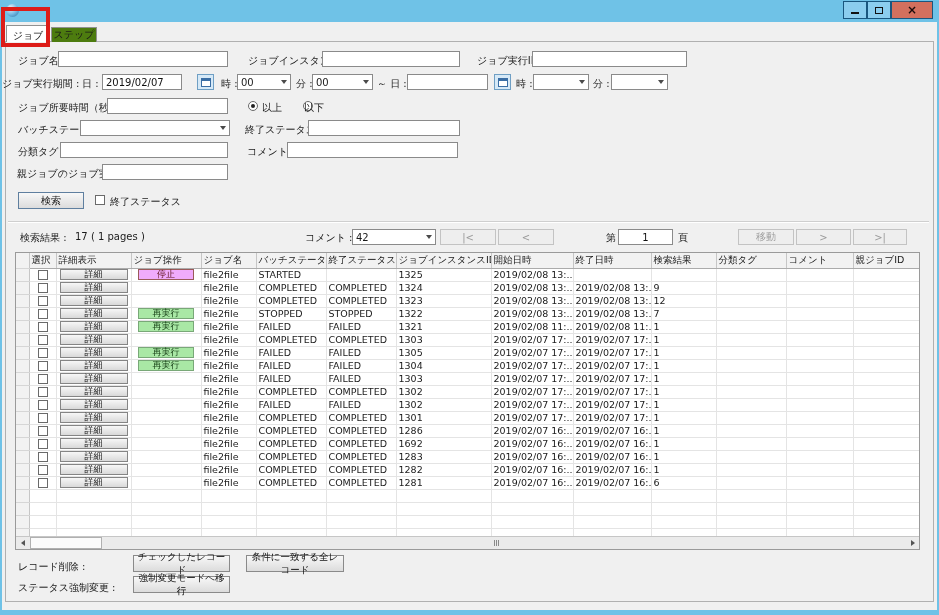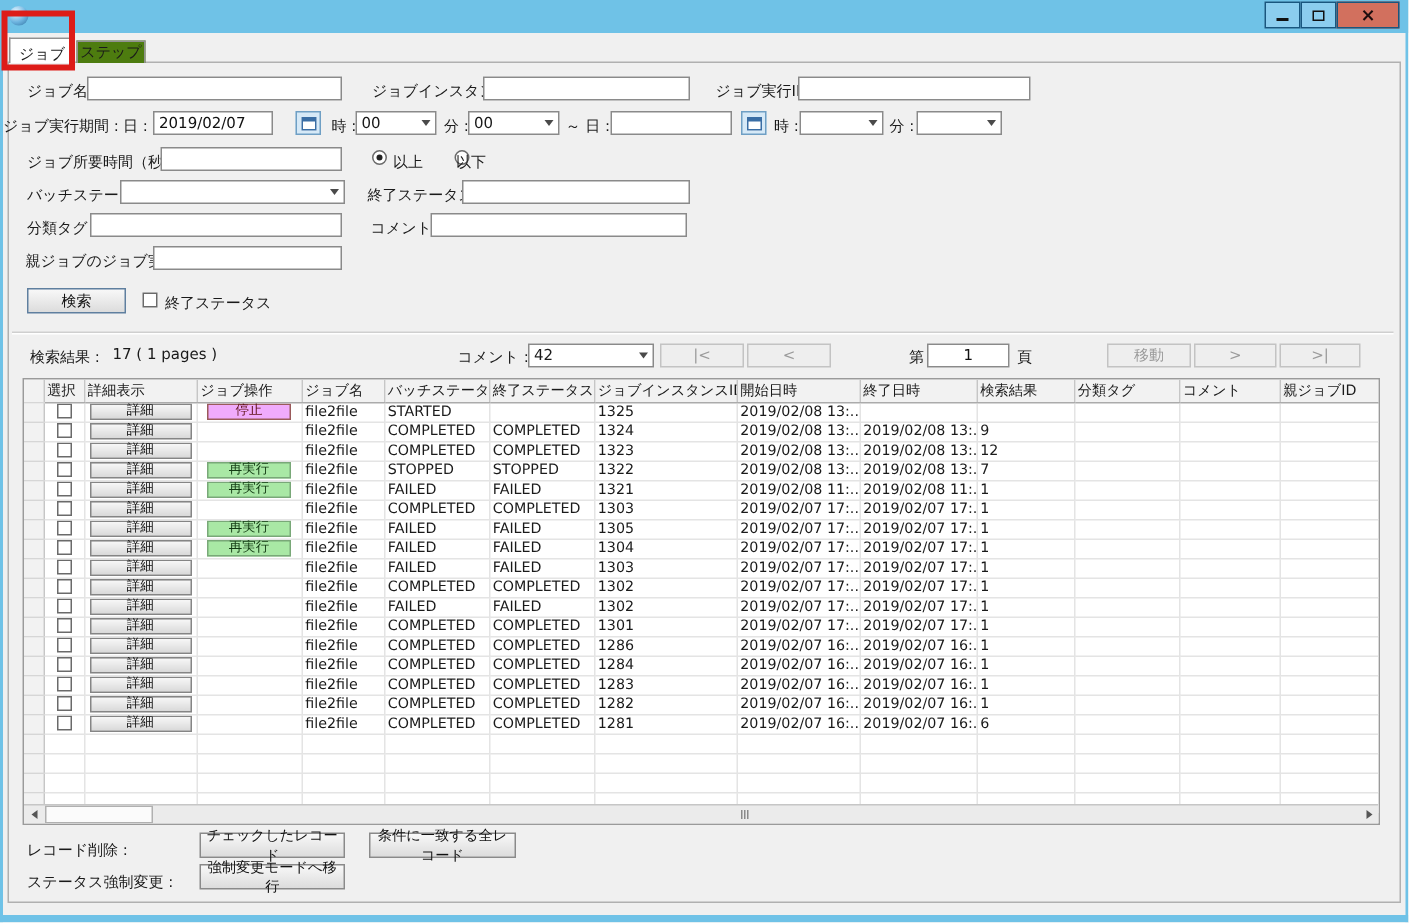--- a/index.html
+++ b/index.html
@@ -494,21 +494,21 @@
           <tr>
             <td class="rowhdr"></td>
             <td class="center"><span class="cb"></span></td>
             <td class="center">
               <button class="mini detail">詳細</button>
             </td>
             <td class="center"></td>
             <td>file2file</td>
             <td>COMPLETED</td>
             <td>COMPLETED</td>
-            <td>1284</td>
+            <td>1692</td>
             <td>2019/02/07 16:...</td>
             <td>2019/02/07 16:...</td>
             <td>1</td>
             <td></td>
             <td></td>
             <td></td>
           </tr>
           <tr>
             <td class="rowhdr"></td>
             <td class="center"><span class="cb"></span></td>

